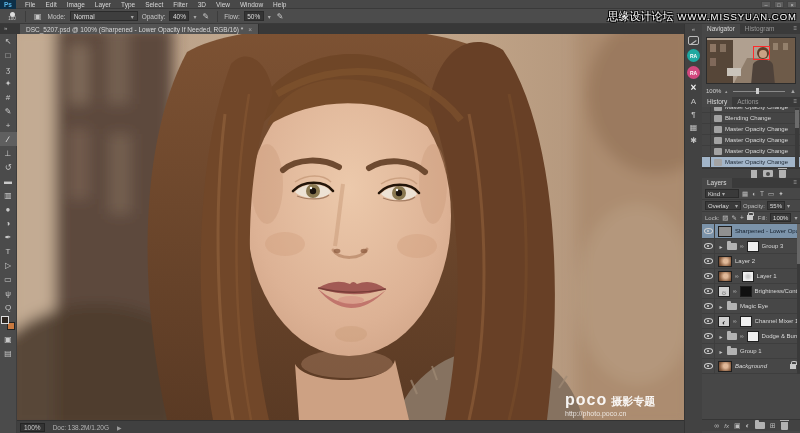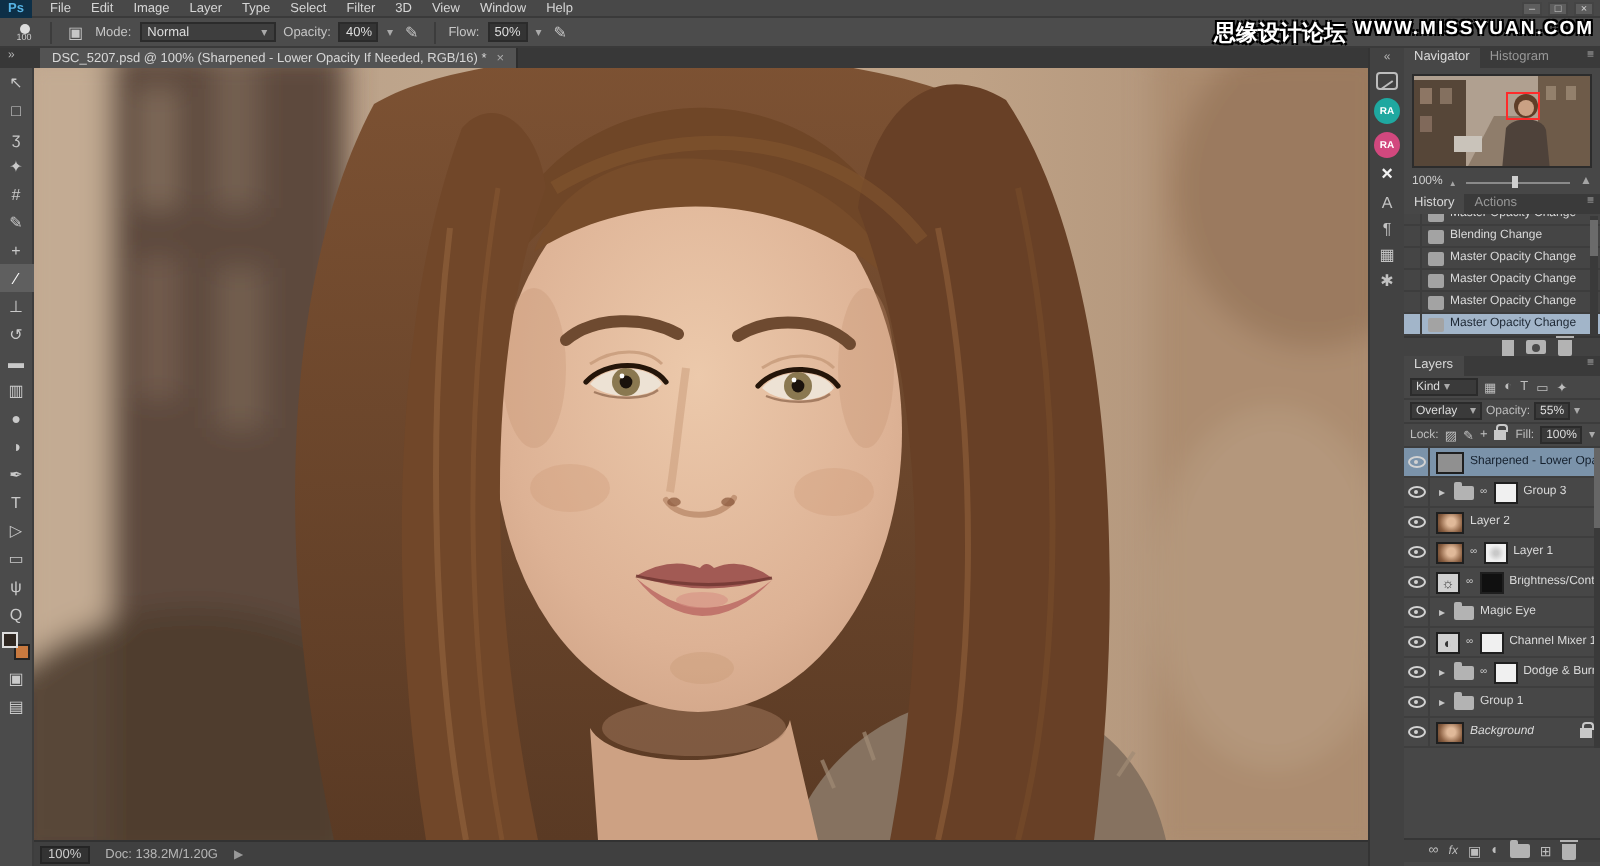--- a/index.html
+++ b/index.html
@@ -28,22 +28,22 @@
   .opt-sep { width:1px; height:11px; background:#3c3c3c; margin:0 2px; }
   .opt-icon { font-size:8px; color:#c6c6c6; padding:0 2px; }
   .opt-label { font-size:6.5px; color:#c6c6c6; }
   .opt-select { display:flex; align-items:center; justify-content:space-between; width:68px; height:10px;
                 background:#3e3e3e; border:1px solid #2b2b2b; padding:0 3px; font-size:6.5px; color:#ddd; }
   .opt-val { min-width:20px; height:10px; background:#343434; border:1px solid #2b2b2b; text-align:center;
              font-size:6.5px; color:#ddd; line-height:9px; padding:0 2px; }
   .opt-arrow { font-size:6px; color:#aaa; }
 
   
-  .wm-top { position:absolute; right:3px; top:9px; z-index:50; display:flex; align-items:flex-start; gap:4px;
-            color:#fff; font-weight:bold;
+  .wm-top { position:absolute; right:3px; top:9px; z-index:50; display:flex; align-items:center; gap:4px;
+            color:#fff; font-weight:normal;
             text-shadow:1px 1px 0 #000,-1px -1px 0 #000,1px -1px 0 #000,-1px 1px 0 #000; }
   .wm-top .cn { font-size:11px; }
   .wm-top .url { font-size:9.5px; letter-spacing:1px; }
   .wm-bottom { position:absolute; left:548px; top:358px; z-index:15; color:rgba(255,255,255,.92);
                line-height:1; }
   .wm-bottom .row1 { display:flex; align-items:baseline; gap:4px; }
   .wm-bottom .brand { font-size:16px; font-weight:bold; letter-spacing:1px; }
   .wm-bottom .cn { font-size:11px; font-weight:bold; }
   .wm-bottom .url { font-size:7px; margin-top:2px; opacity:.85; }
 
@@ -362,20 +362,27 @@
       <ellipse cx="334" cy="300" rx="16" ry="8" fill="#c79873" opacity="0.35"></ellipse>
       <path d="M256,60 C226,140 226,260 252,386 L196,386 C176,260 180,120 214,30 C230,12 252,28 256,60 Z" fill="#714729"></path>
       <path d="M412,70 C446,160 448,280 428,386 L530,386 C548,240 536,90 486,16 C450,-6 420,20 412,70 Z" fill="#684026"></path>
       <path d="M208,80 C196,180 200,300 216,386" stroke="#9a6a42" stroke-width="3" opacity="0.5" fill="none"></path>
       <path d="M232,60 C214,170 216,290 234,386" stroke="#8a5a34" stroke-width="2.5" opacity="0.5" fill="none"></path>
       <path d="M452,80 C472,180 472,300 452,386" stroke="#97663e" stroke-width="3" opacity="0.5" fill="none"></path>
       <path d="M492,60 C516,170 514,300 492,386" stroke="#7d4f2c" stroke-width="3" opacity="0.45" fill="none"></path>
       <path d="M260,60 C320,24 400,30 444,86" stroke="#82552f" stroke-width="7" opacity="0.6" fill="none"></path>
     </svg>
 
+    <div class="wm-bottom">
+      <div class="row1">
+        <span class="brand">poco</span>
+        <span class="cn">摄影专题</span>
+      </div>
+      <div class="url">http://photo.poco.cn</div>
+    </div>
   </div>
 
   <div class="statusbar">
     <span class="st-zoom">100%</span>
     <span class="st-doc">Doc: 138.2M/1.20G</span>
     <span class="st-arrow">▶</span>
   </div>
 
   <div class="dock">
     <span class="dk-collapse">«</span>

